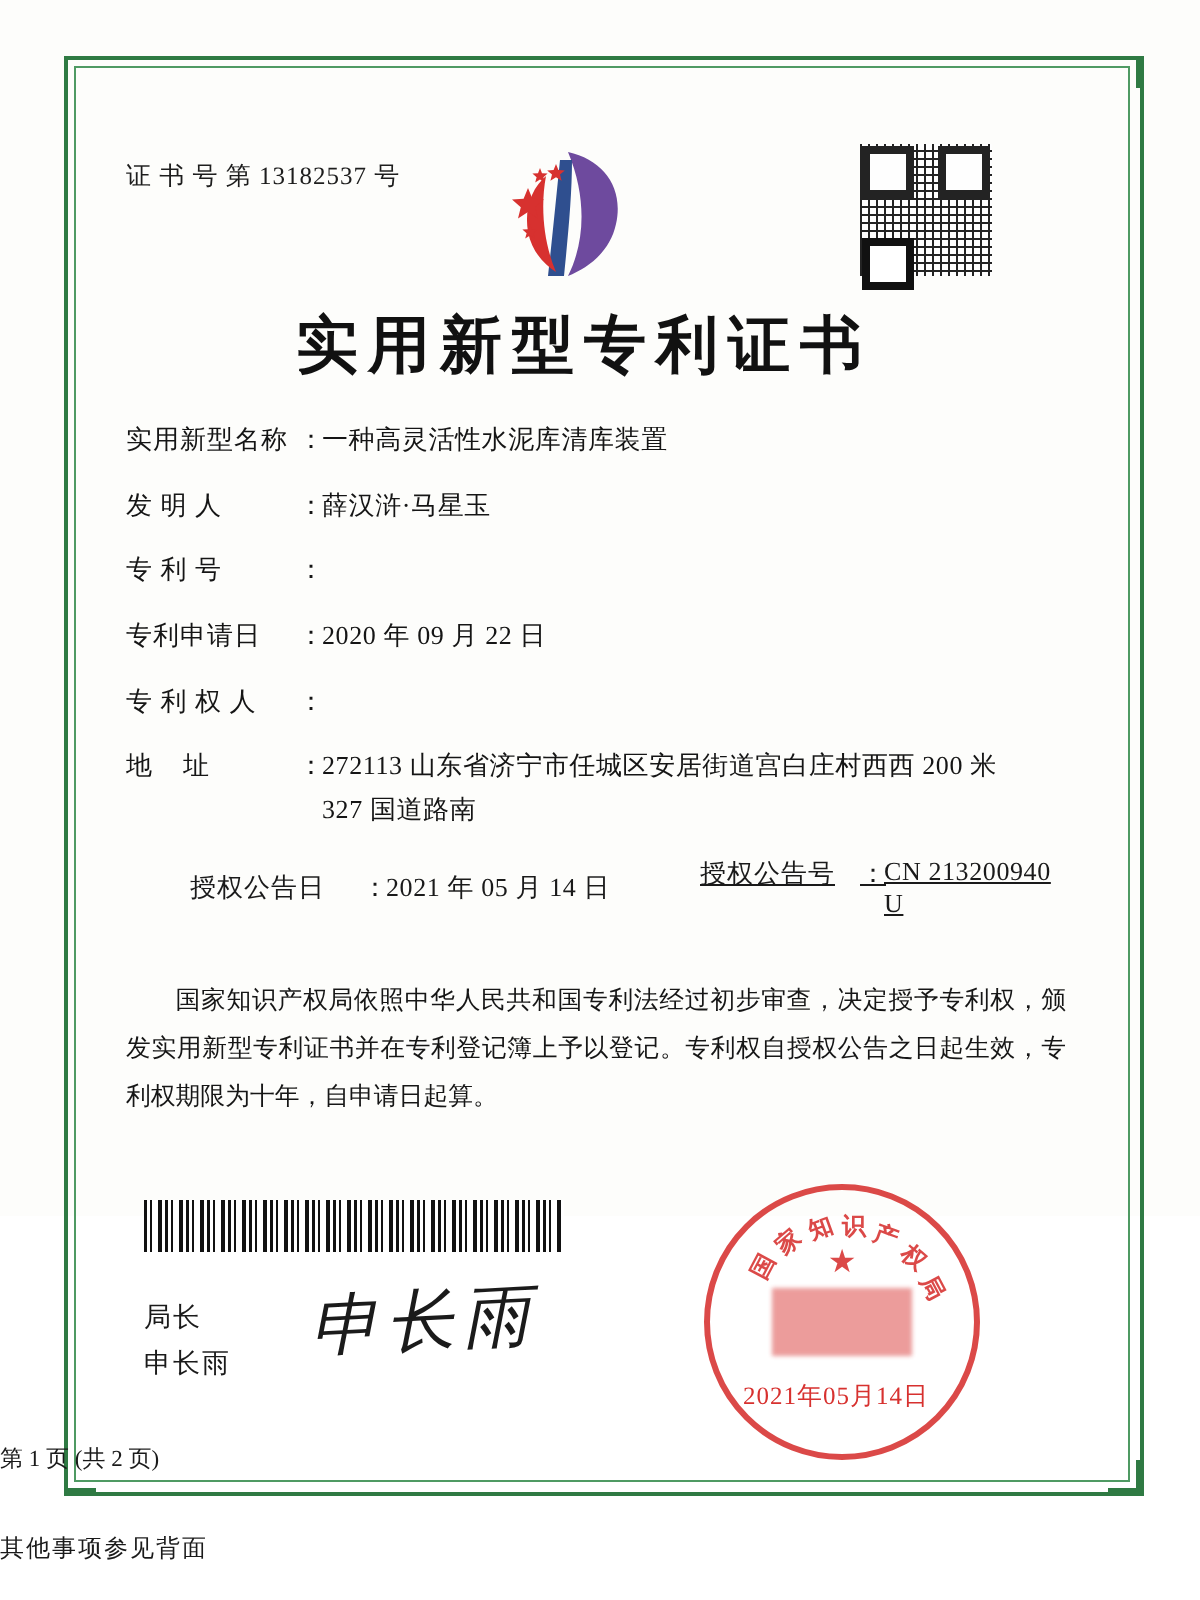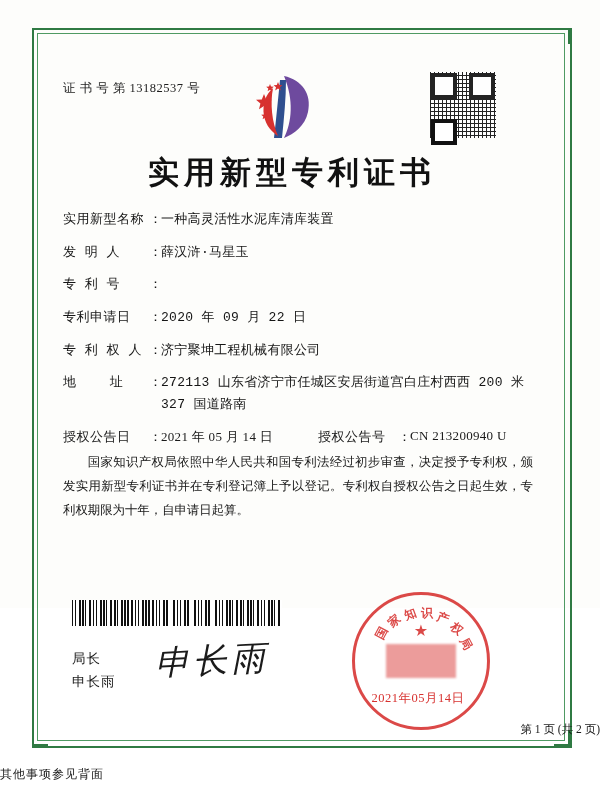--- a/index.html
+++ b/index.html
@@ -117,21 +117,20 @@
     top: 210px;
     width: 470px;
   }
   .field-row {
     display: flex;
     align-items: flex-start;
     font-size: 13px;
     line-height: 1.55;
     margin-bottom: 12.5px;
     color: #151515;
-    font-family: Liberation Mono, monospace;
   }
   .field-label {
     width: 86px;
     flex: 0 0 86px;
     letter-spacing: 0.5px;
     white-space: pre;
   }
   .field-colon {
     width: 12px;
     flex: 0 0 12px;
@@ -139,39 +138,41 @@
   .field-value {
     flex: 1 1 auto;
     letter-spacing: 0.3px;
   }
   .field-value .line2 {
     display: block;
     margin-top: 2px;
   }
   .grant-row {
     display: flex;
-    align-items: flex-end;
+    align-items: center;
     font-size: 13px;
     margin-bottom: 12.5px;
+    margin-left: 32px;
   }
   .grant-left {
     display: flex;
     flex: 0 0 255px;
   }
   .grant-right {
     display: flex;
     flex: 1 1 auto;
+    text-decoration: underline;
   }
   .grant-right .field-label { width: 80px; flex: 0 0 80px; }
 
   
   .body-text {
     position: absolute;
     left: 63px;
-    top: 450px;
+    top: 488px;
     width: 470px;
     font-size: 12.4px;
     line-height: 1.95;
     text-align: justify;
     color: #161616;
   }
   .body-text p {
     margin: 0 0 6px 0;
     text-indent: 2em;
   }
@@ -267,21 +268,21 @@
     font-size: 12.5px;
     color: #d7312f;
     letter-spacing: 0.5px;
   }
 
   .page-no {
     position: absolute;
     left: 0;
     right: 0;
     top: 722px;
-    text-align: right;
+    text-align: left;
     font-size: 11.5px;
     color: #1a1a1a;
   }
   .footer-note {
     position: absolute;
     left: 0;
     right: 0;
     top: 766px;
     text-align: left;
     font-size: 12px;
@@ -343,21 +344,20 @@
 
     <div class="field-row">
       <div class="field-label">专利申请日</div>
       <div class="field-colon">：</div>
       <div class="field-value">2020 年 09 月 22 日</div>
     </div>
 
     <div class="field-row">
       <div class="field-label">专 利 权 人</div>
       <div class="field-colon">：</div>
-      <div class="field-value">济宁聚坤工程机械有限公司</div>
     </div>
 
     <div class="field-row">
       <div class="field-label">地    址</div>
       <div class="field-colon">：</div>
       <div class="field-value">
         <span>272113  山东省济宁市任城区安居街道宫白庄村西西 200 米</span>
         <span class="line2">327 国道路南</span>
       </div>
     </div>

